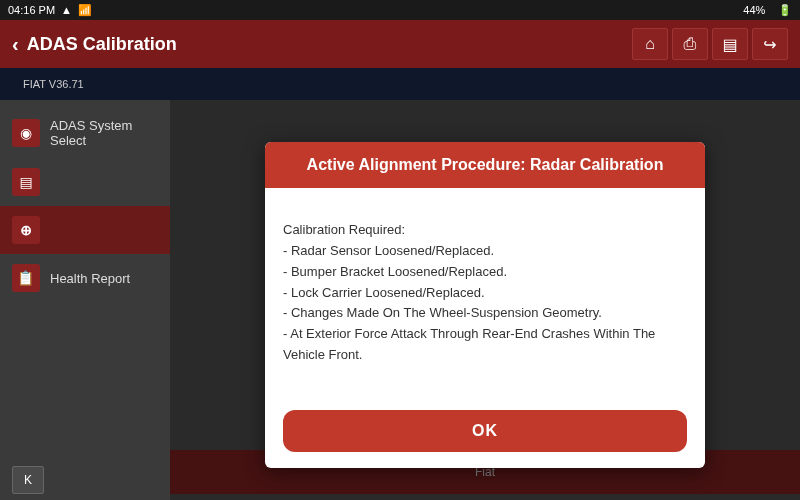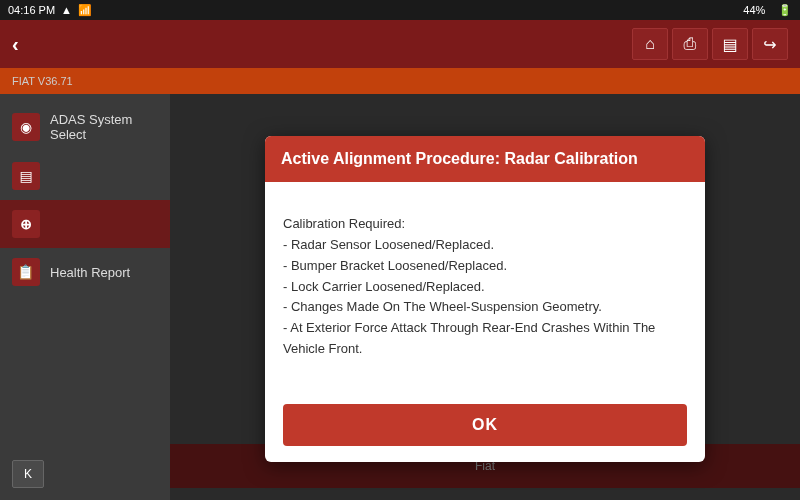--- a/index.html
+++ b/index.html
@@ -61,25 +61,25 @@
       display: flex;
       align-items: center;
       justify-content: center;
       cursor: pointer;
       font-size: 16px;
       border-radius: 2px;
     }
 
     
     .sub-header {
-      background: #c2410c;
-      height: 26px;
-      display: flex;
-      align-items: center;
-      padding: 0 12px;
+      background: #0f172a;
+      height: 32px;
+      display: flex;
+      align-items: center;
+      padding: 0 23px;
       color: #ccc;
       font-size: 11px;
     }
 
     
     .main {
       display: flex;
       height: calc(500px - 20px - 48px - 22px);
       position: relative;
     }
@@ -200,40 +200,41 @@
       width: 440px;
       overflow: hidden;
       box-shadow: 0 4px 20px rgba(0,0,0,0.5);
     }
     .modal-header {
       background: #c0392b;
       color: #fff;
       padding: 14px 16px;
       font-size: 16px;
       font-weight: bold;
+      text-align: center;
     }
     .modal-body {
       padding: 32px 18px;
       font-size: 13px;
       color: #333;
       line-height: 1.6;
     }
     .modal-footer {
       padding: 12px 18px 16px;
     }
     .modal-ok-btn {
       background: #c0392b;
       color: #fff;
       border: none;
       width: 100%;
       padding: 12px;
       font-size: 16px;
       font-weight: bold;
       cursor: pointer;
-      border-radius: 4px;
+      border-radius: 12px;
       letter-spacing: 1px;
     }
   </style>
 </head>
 <body>
 
 <div class="status-bar">
   <div class="status-left">
     <span>04:16 PM</span>
     <span>▲</span>
@@ -241,20 +242,21 @@
   </div>
   <div class="status-right">
     <span>44%</span>
     <span>🔋</span>
   </div>
 </div>
 
 <div class="header">
   <div class="header-left">
     <span class="back-arrow">‹</span>
+    <span>ADAS Calibration</span>
   </div>
   <div class="header-icons">
     <div class="header-icon-btn">⌂</div>
     <div class="header-icon-btn">⎙</div>
     <div class="header-icon-btn">▤</div>
     <div class="header-icon-btn">↪</div>
   </div>
 </div>
 
 <div class="sub-header">

